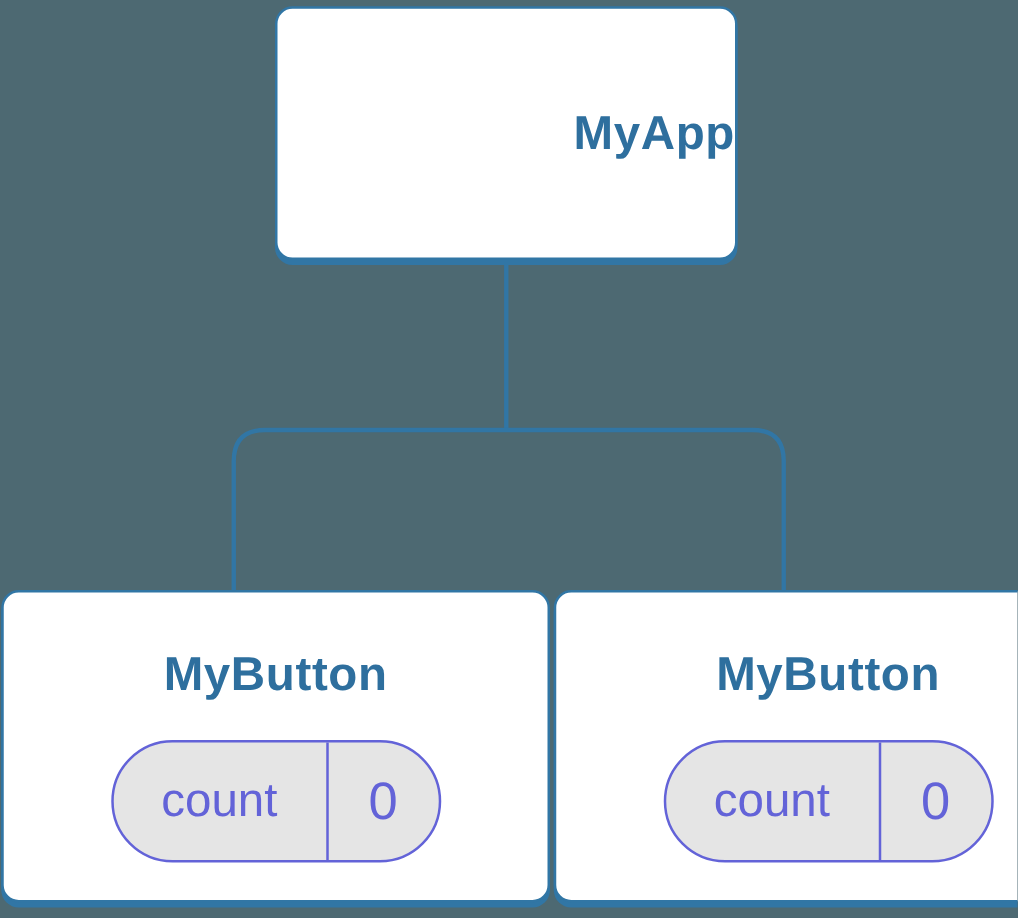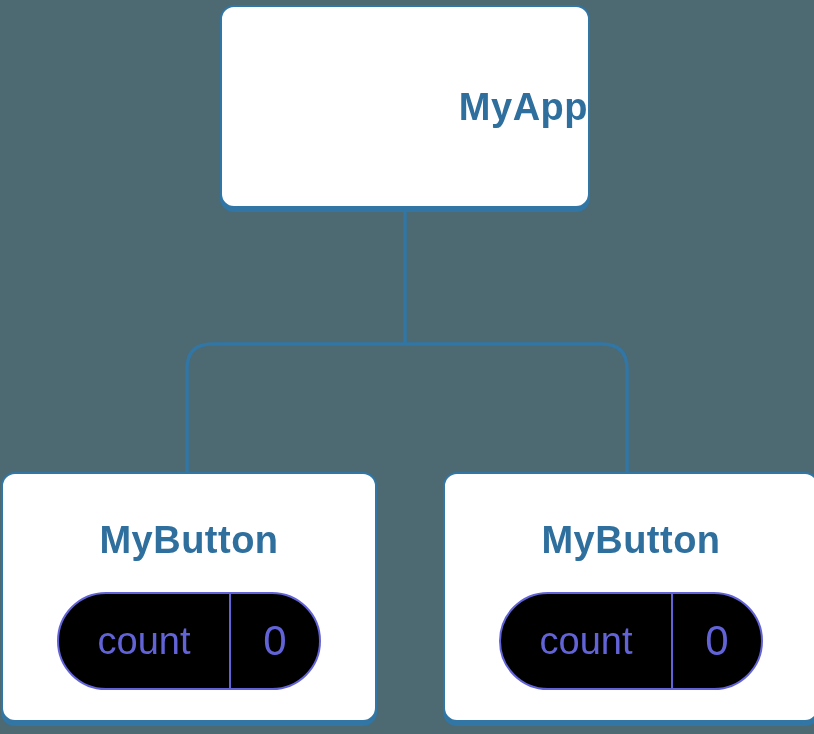--- a/index.html
+++ b/index.html
@@ -35,36 +35,36 @@
   }
   .node-title{
     color:var(--text-blue);
     font-size:38px;
     font-weight:600;
     letter-spacing:.5px;
     line-height:44px;
     white-space:nowrap;
   }
   .node-button{
-    top:472px;width:376px;height:250px;
+    top:472px;width:439px;height:250px;
     display:flex;flex-direction:column;align-items:center;
     padding-top:44px;
   }
   .node-button .node-title{margin-bottom:30px;}
   .node-button.left{left:1px;}
   .node-button.right{left:443px;}
 
   .state-pill{
     width:264px;height:98px;
     border:2px solid var(--purple);
     border-radius:49px;
     box-sizing:border-box;
     display:flex;align-items:stretch;
     color:var(--purple);
-    background:#000000;
+    background:#e5e5e5;
   }
   .state-key{
     width:172px;
     display:flex;align-items:center;justify-content:center;
     font-size:38px;
     border-right:2px solid var(--purple);
     box-sizing:border-box;
   }
   .state-value{
     flex:1;

